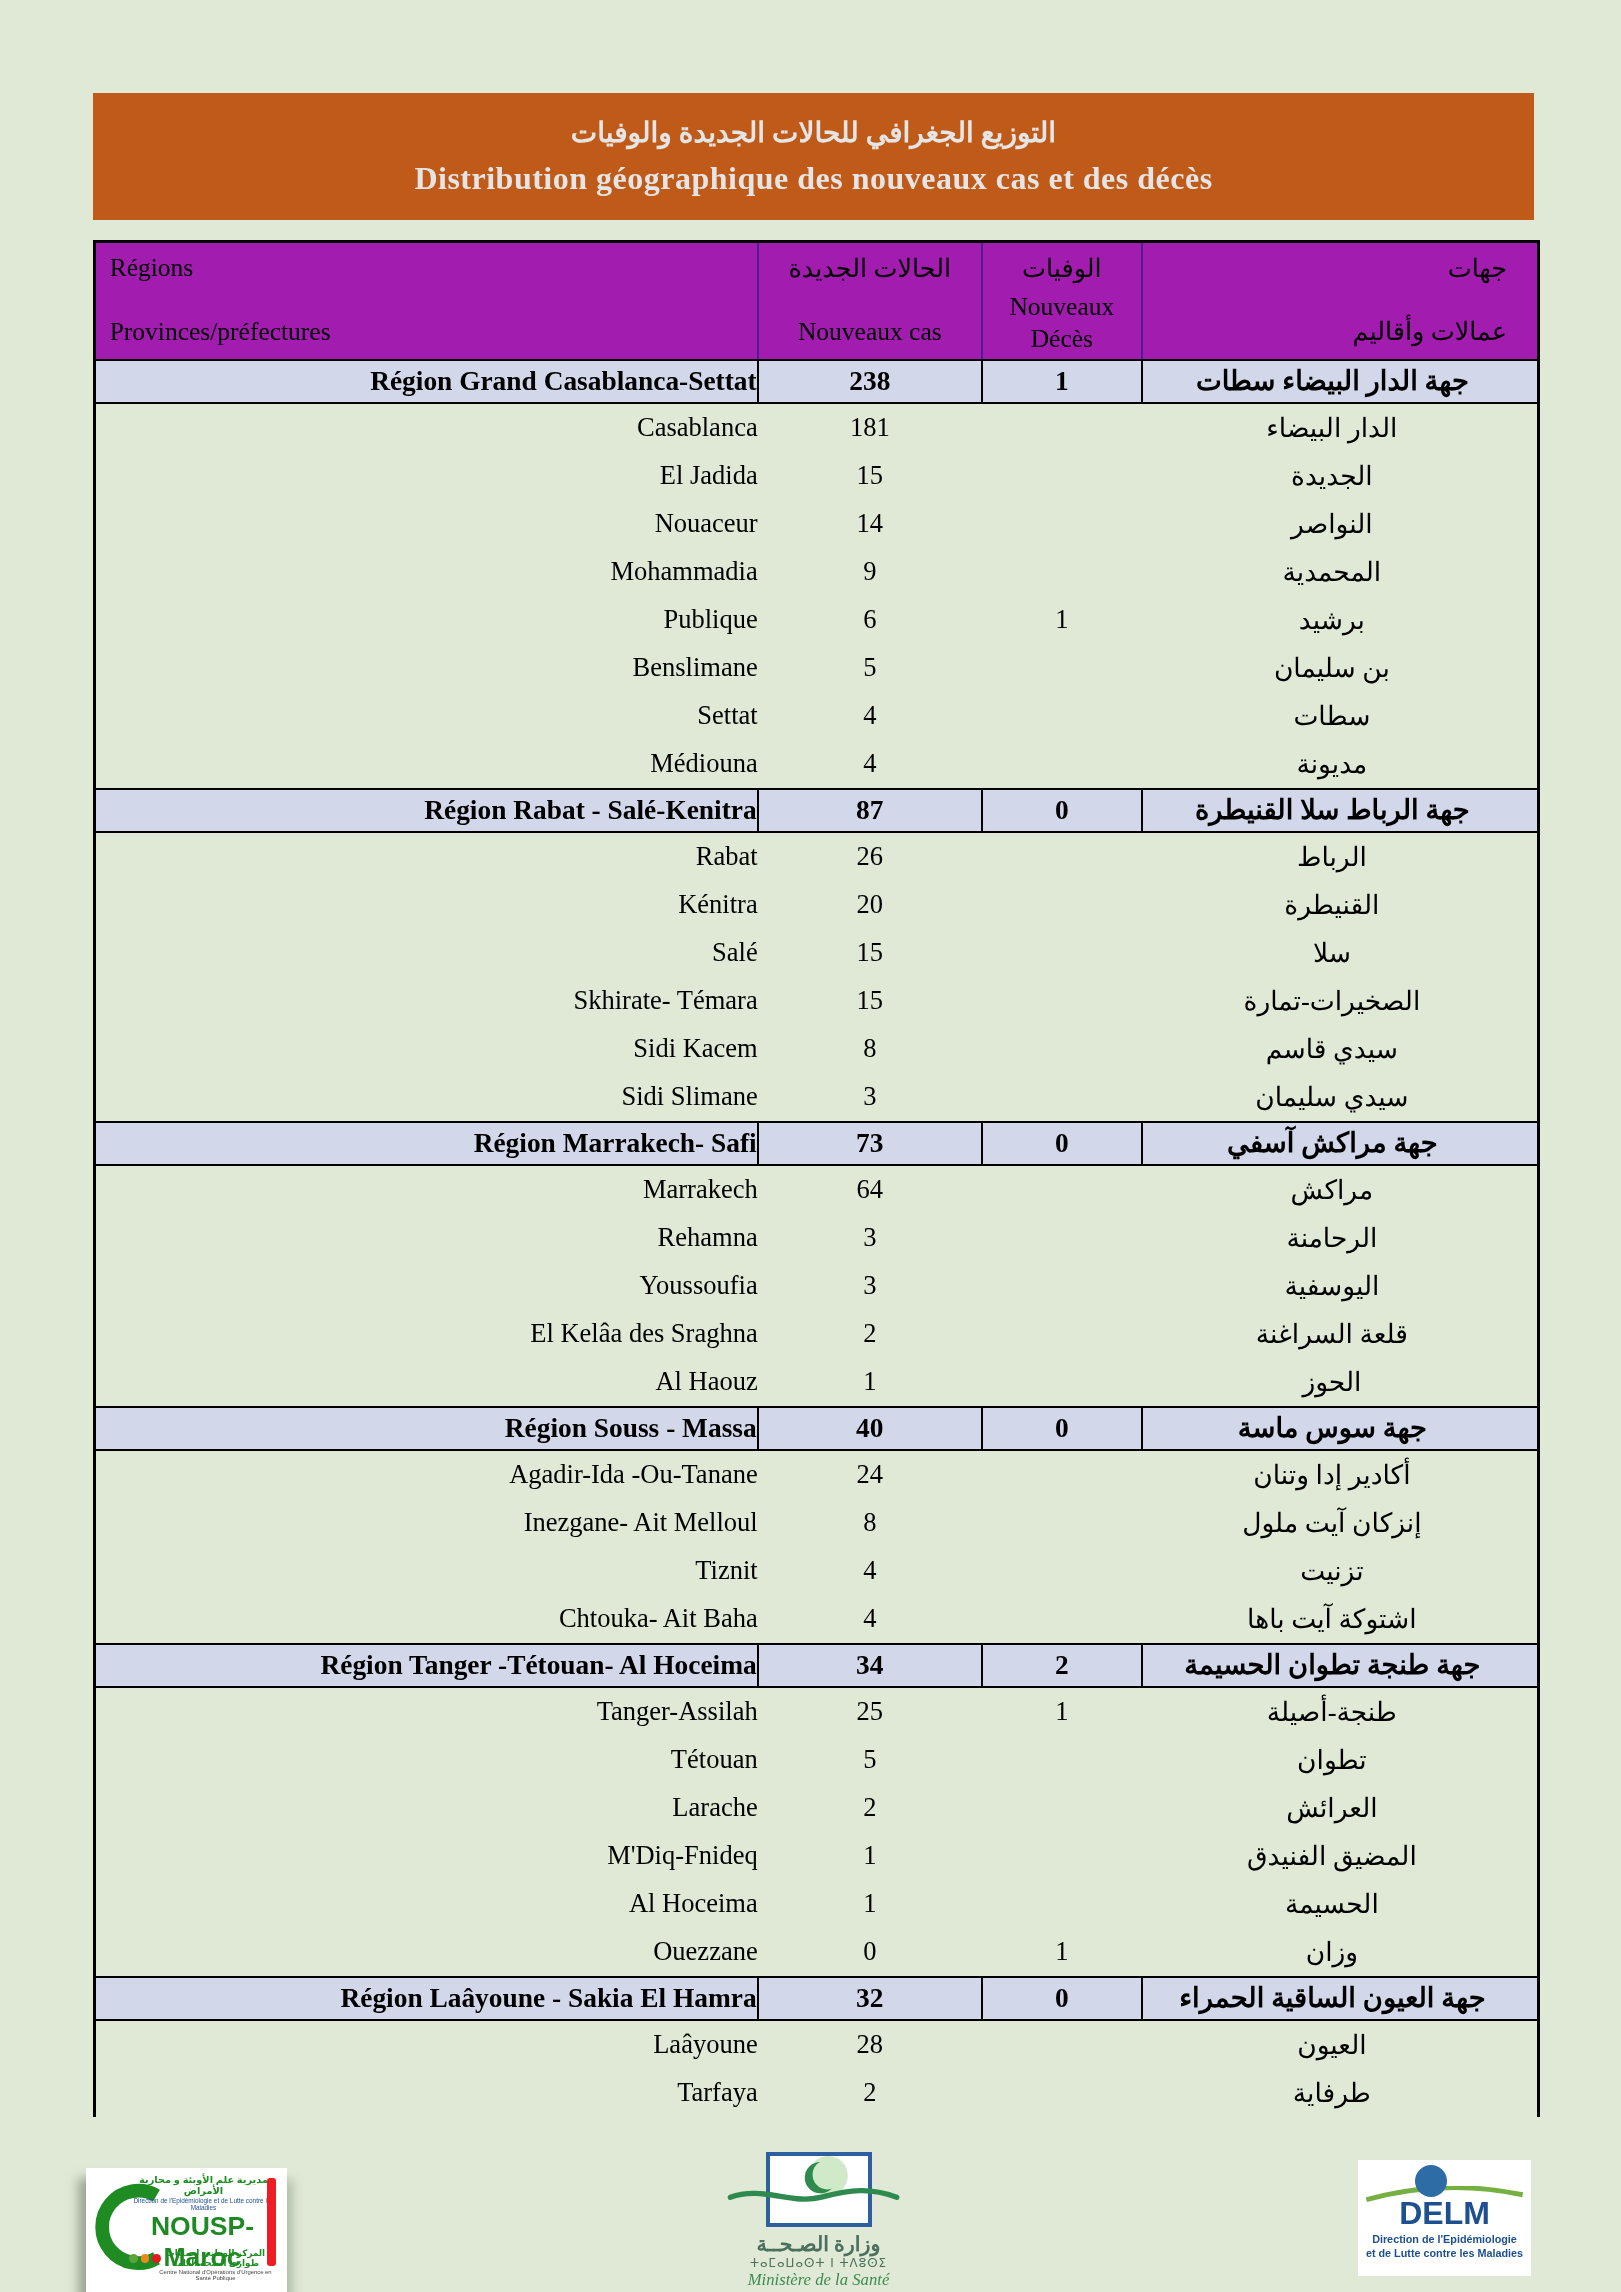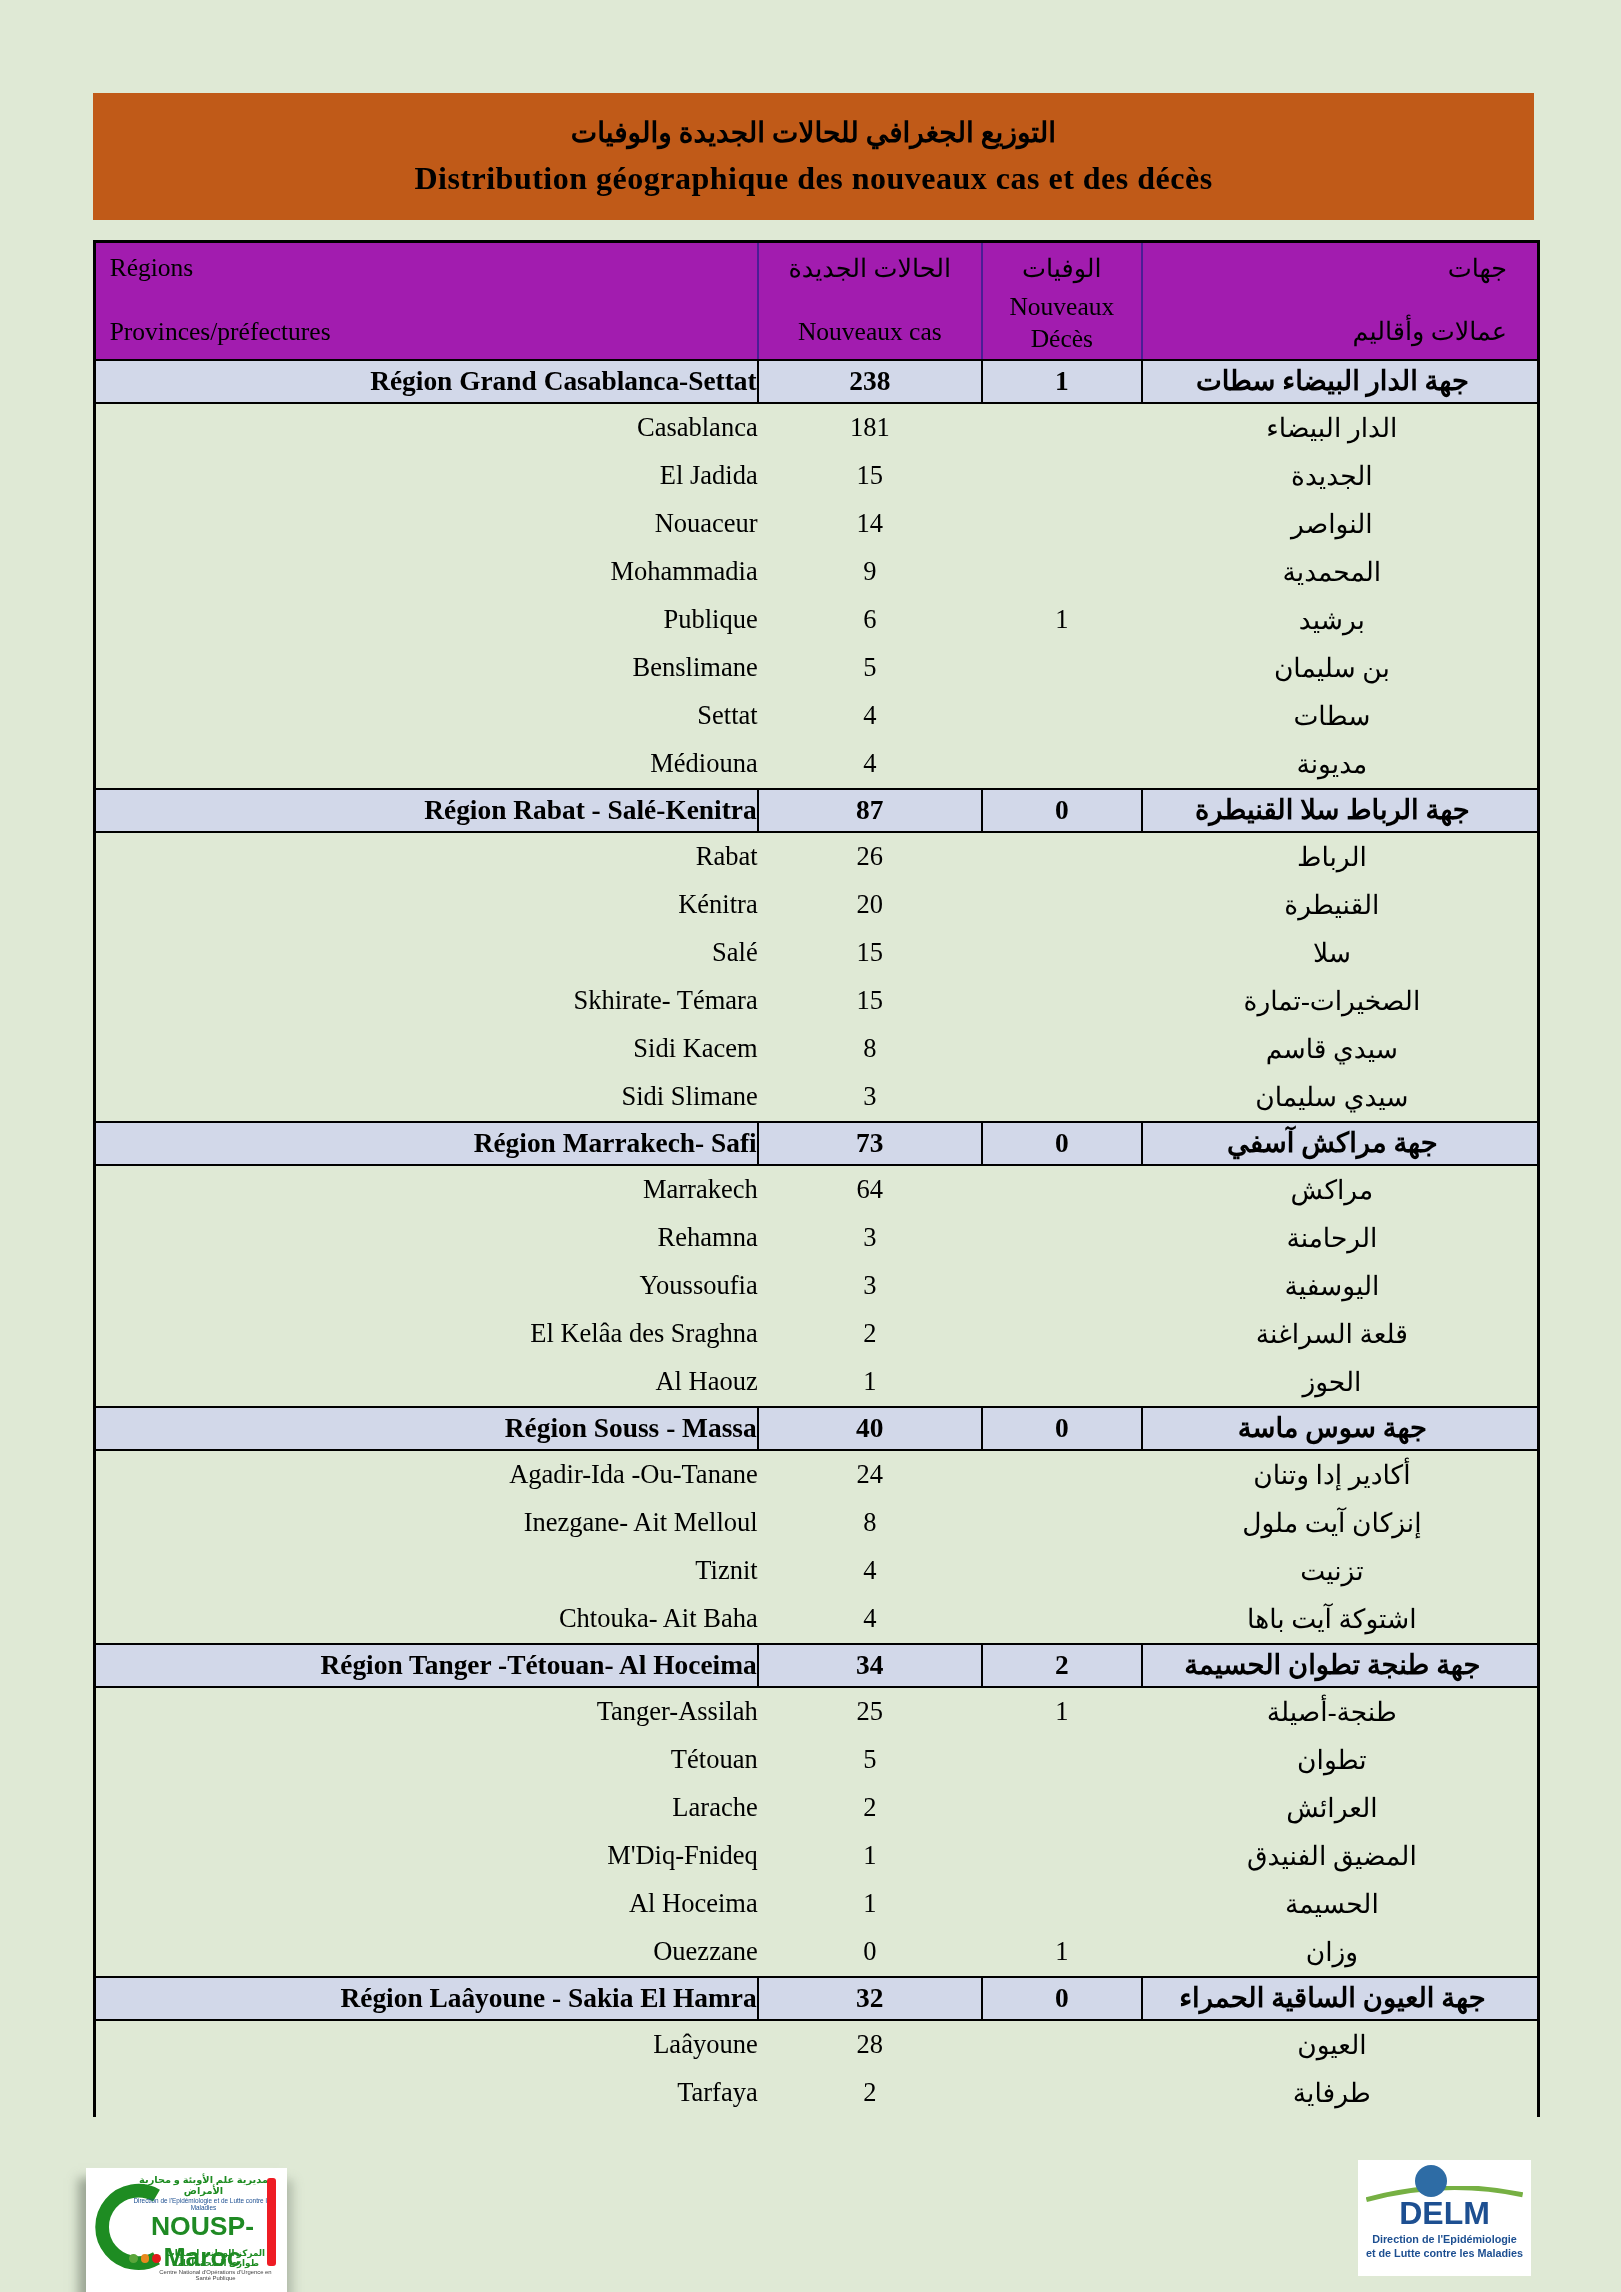--- a/index.html
+++ b/index.html
@@ -2,21 +2,21 @@
 <html lang="fr"><head>
 <meta charset="utf-8">
 <style>
   html,body{margin:0;padding:0;}
   body{width:1621px;height:2293px;background:#dfe9d5;}
   .page{position:relative;width:1621px;height:2293px;background:#dfe9d5;overflow:hidden;
         font-family:"Liberation Serif","DejaVu Serif",serif;color:#000;}
 
   
   .banner{position:absolute;left:93px;top:93px;width:1441px;height:127px;background:#c05a18;
-          color:#000000;display:flex;flex-direction:column;align-items:center;justify-content:center;gap:11.8px;}
+          color:#e5e5e5;display:flex;flex-direction:column;align-items:center;justify-content:center;gap:11.8px;}
   .banner-ar{font-size:28px;font-weight:bold;}
   .banner-fr{font-size:32px;font-weight:bold;letter-spacing:0.5px;}
 
   
   .table-wrap{position:absolute;left:93px;top:240px;width:1441px;border:3.9px solid #000;border-bottom:0;}
   table{width:100%;border-collapse:collapse;table-layout:fixed;}
   th,td{padding:0;overflow:hidden;white-space:nowrap;}
   .head-row th{background:#a21caf;border-bottom:2.9px solid #000;vertical-align:middle;font-weight:normal;}
   .head-row th + th{border-left:2px solid #4c1d95;}
   .hcell{display:flex;flex-direction:column;justify-content:space-between;height:94px;padding:9.8px 9.8px 11.8px 9.8px;font-size:25.5px;}
@@ -386,20 +386,33 @@
         <span style="background:#e8891e"></span>
         <span style="background:#e01b1b"></span>
     </div>
     <div class="nousp-bottom">
       <div class="nousp-bot-ar" dir="rtl">المركز الوطني لعمليات طوارئ الصحة العامة</div>
       <div class="nousp-bot-fr">Centre National d'Opérations d'Urgence en Santé Publique</div>
     </div>
     <div class="nousp-bar"></div>
   </div>
 
+  <div class="ministry">
+    <div class="m-square">
+      <svg width="137" height="57" viewBox="0 0 140 58">
+        <circle cx="82" cy="20" r="20" fill="#cfe9c9"></circle>
+        <circle cx="74" cy="22" r="16" fill="#2f8a4f"></circle>
+        <circle cx="81" cy="19" r="15" fill="#cfe9c9"></circle>
+        <path d="M -18 42 C 15 30, 45 50, 75 42 S 125 32, 152 42" fill="none" stroke="#2f8a4f" stroke-width="5.5" stroke-linecap="round"></path>
+      </svg>
+    </div>
+    <div class="m-ar" dir="rtl">وزارة الصـحــة</div>
+    <div class="m-tif">ⵜⴰⵎⴰⵡⴰⵙⵜ ⵏ ⵜⴷⵓⵙⵉ</div>
+    <div class="m-fr">Ministère de la Santé</div>
+  </div>
 
   <div class="delm">
     <svg class="d-swoosh" width="157" height="17.6" viewBox="0 0 160 18">
       <path d="M 0 14 Q 80 -8 160 9" fill="none" stroke="#76b043" stroke-width="5"></path>
     </svg>
     <div class="d-circle"></div>
     <div class="d-brand">DELM</div>
     <div class="d-lines">
       <div>Direction de l'Epidémiologie</div>
       <div>et de Lutte contre les Maladies</div>

